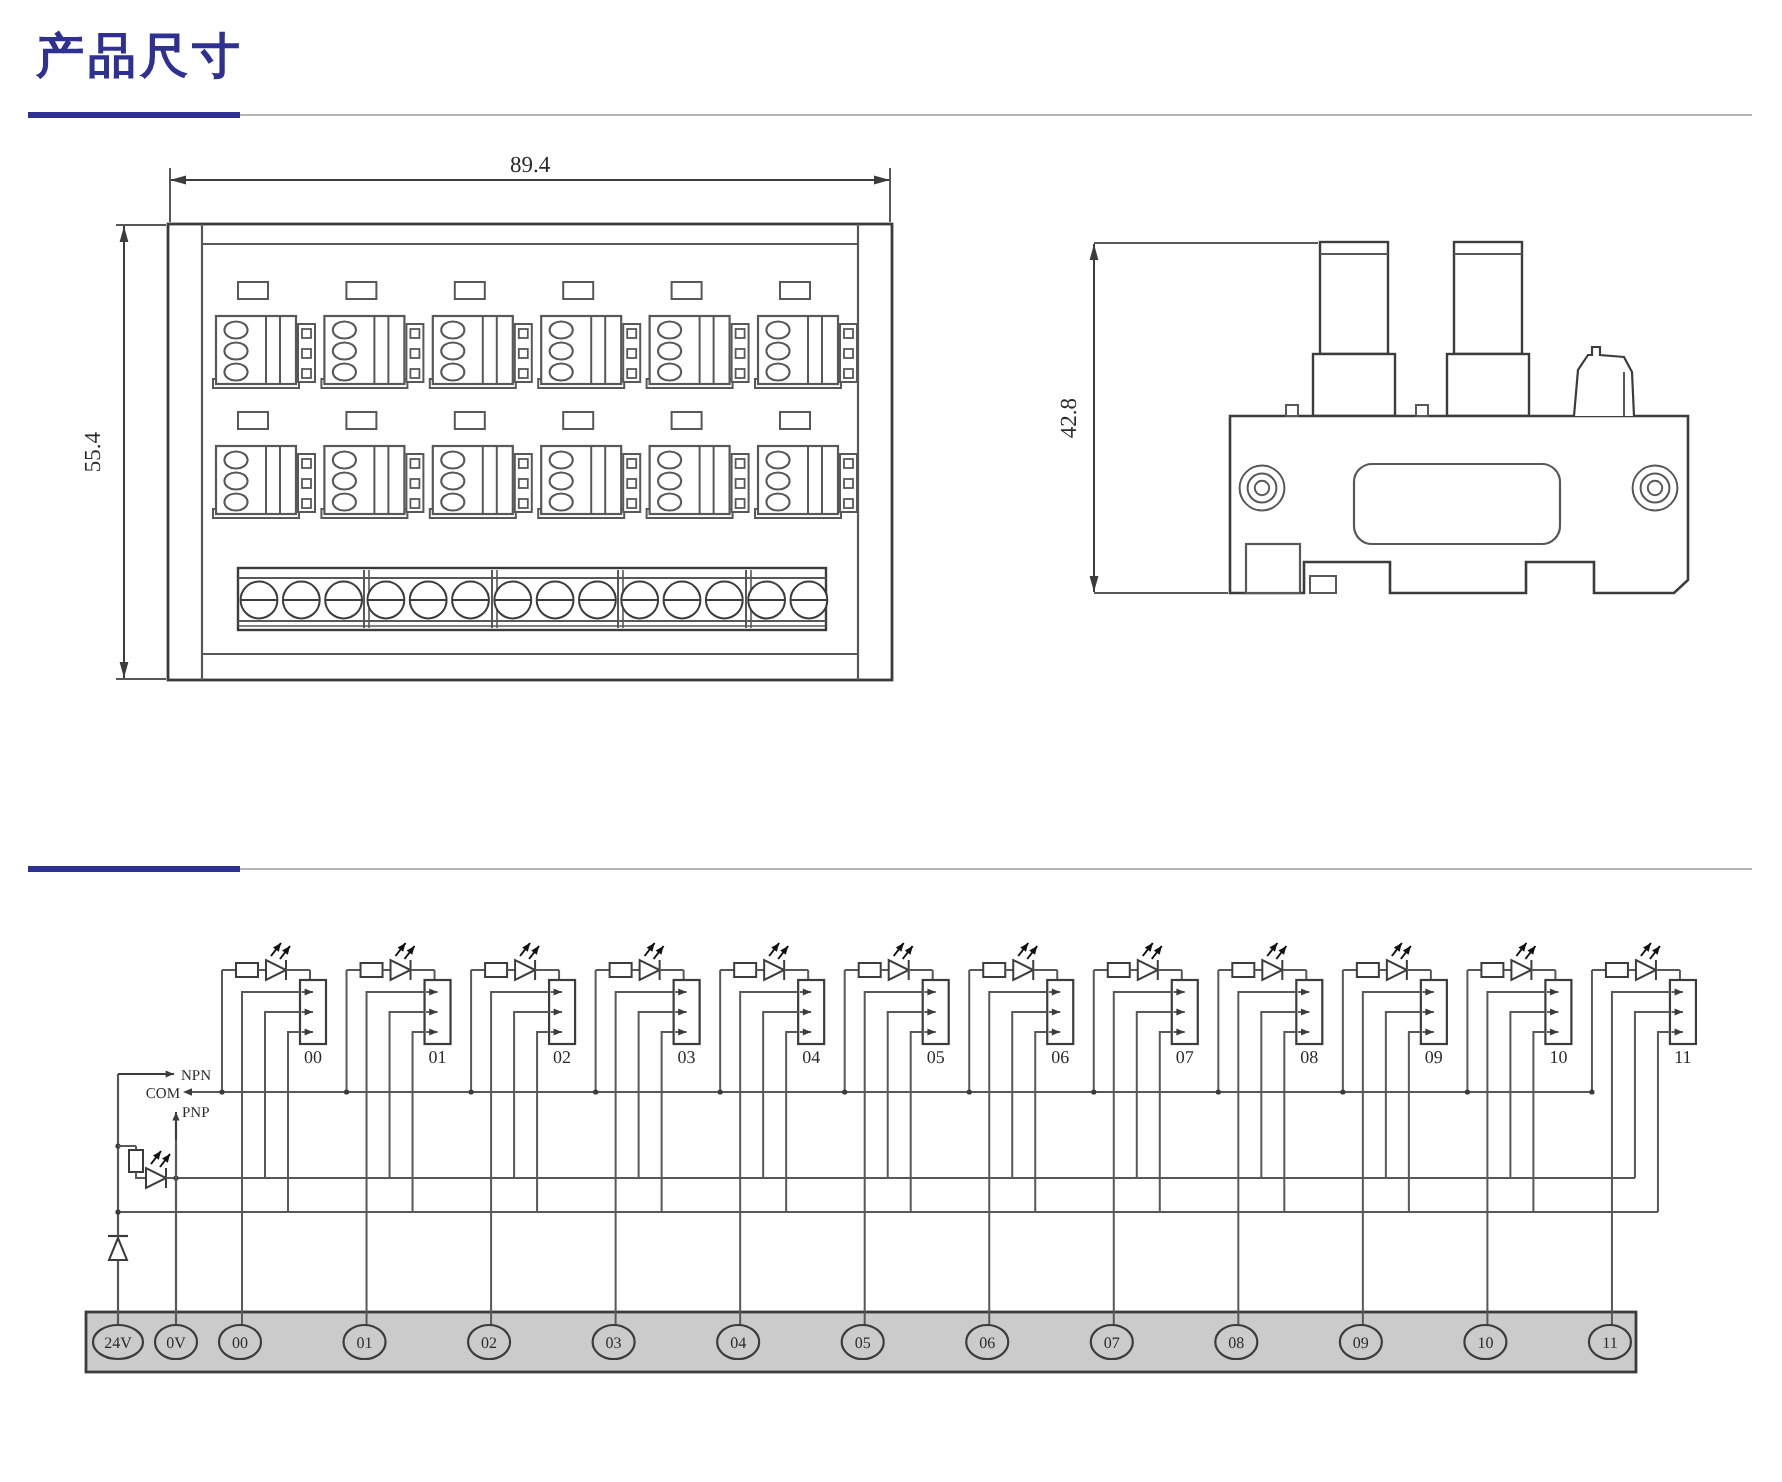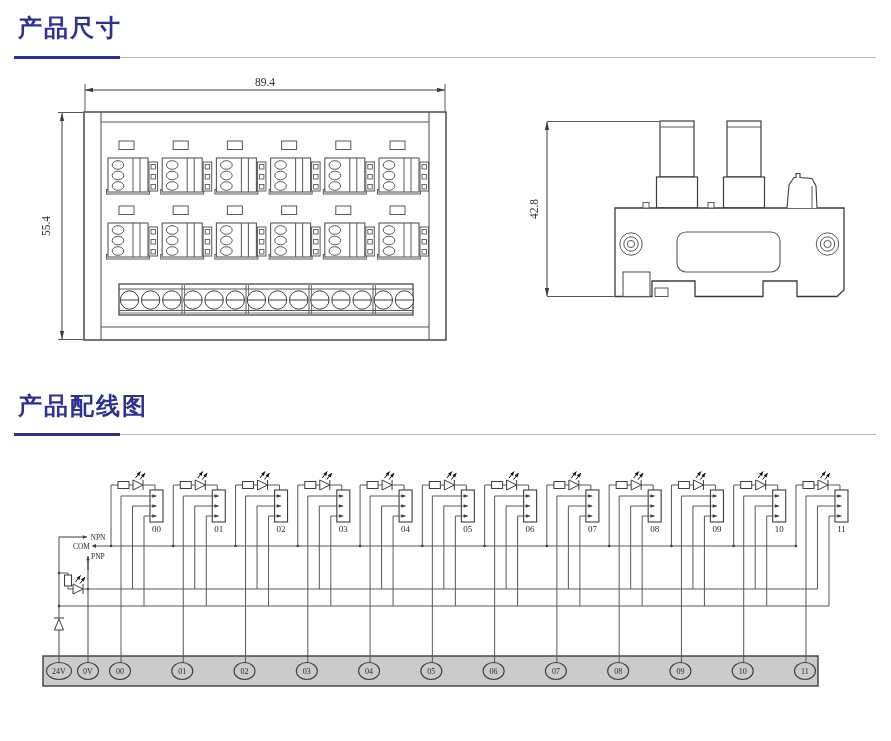--- a/index.html
+++ b/index.html
@@ -279,21 +279,20 @@
         <circle cx="631" cy="244" r="3.6" fill="none" stroke="#585858" stroke-width="1"></circle>
         <circle cx="827.5" cy="244" r="11.2" fill="none" stroke="#585858" stroke-width="1"></circle>
         <circle cx="827.5" cy="244" r="7.2" fill="none" stroke="#585858" stroke-width="1"></circle>
         <circle cx="827.5" cy="244" r="3.6" fill="none" stroke="#585858" stroke-width="1"></circle>
         <rect x="677" y="232" width="103" height="40" fill="#fff" stroke="#585858" stroke-width="1.1" rx="9"></rect>
         <rect x="623" y="272" width="27" height="24.5" fill="#fff" stroke="#585858" stroke-width="1.1"></rect>
         <rect x="655" y="288" width="13" height="8.5" fill="#fff" stroke="#585858" stroke-width="1"></rect>
       </g>
     </svg>
 
-  <h2 class="sec-title" style="top:390px;">产品配线图</h2>
   <div class="sec-rule" style="top:434px;">
     <span class="rule-accent"></span>
   </div>
 
   <svg id="wiring-svg" viewBox="42 455 810 235" style="left:42px;top:455px;width:810px;height:235px;">
       <g>
         <rect x="43" y="656" width="775" height="30" fill="#cbcbcb" stroke="#3c3c3c" stroke-width="1.4"></rect>
         <line x1="96" y1="546" x2="795.97" y2="546" stroke="#585858" stroke-width="1.1"></line>
         <line x1="88" y1="589" x2="817.47" y2="589" stroke="#585858" stroke-width="1.1"></line>
         <line x1="59" y1="606" x2="828.97" y2="606" stroke="#585858" stroke-width="1.1"></line>

